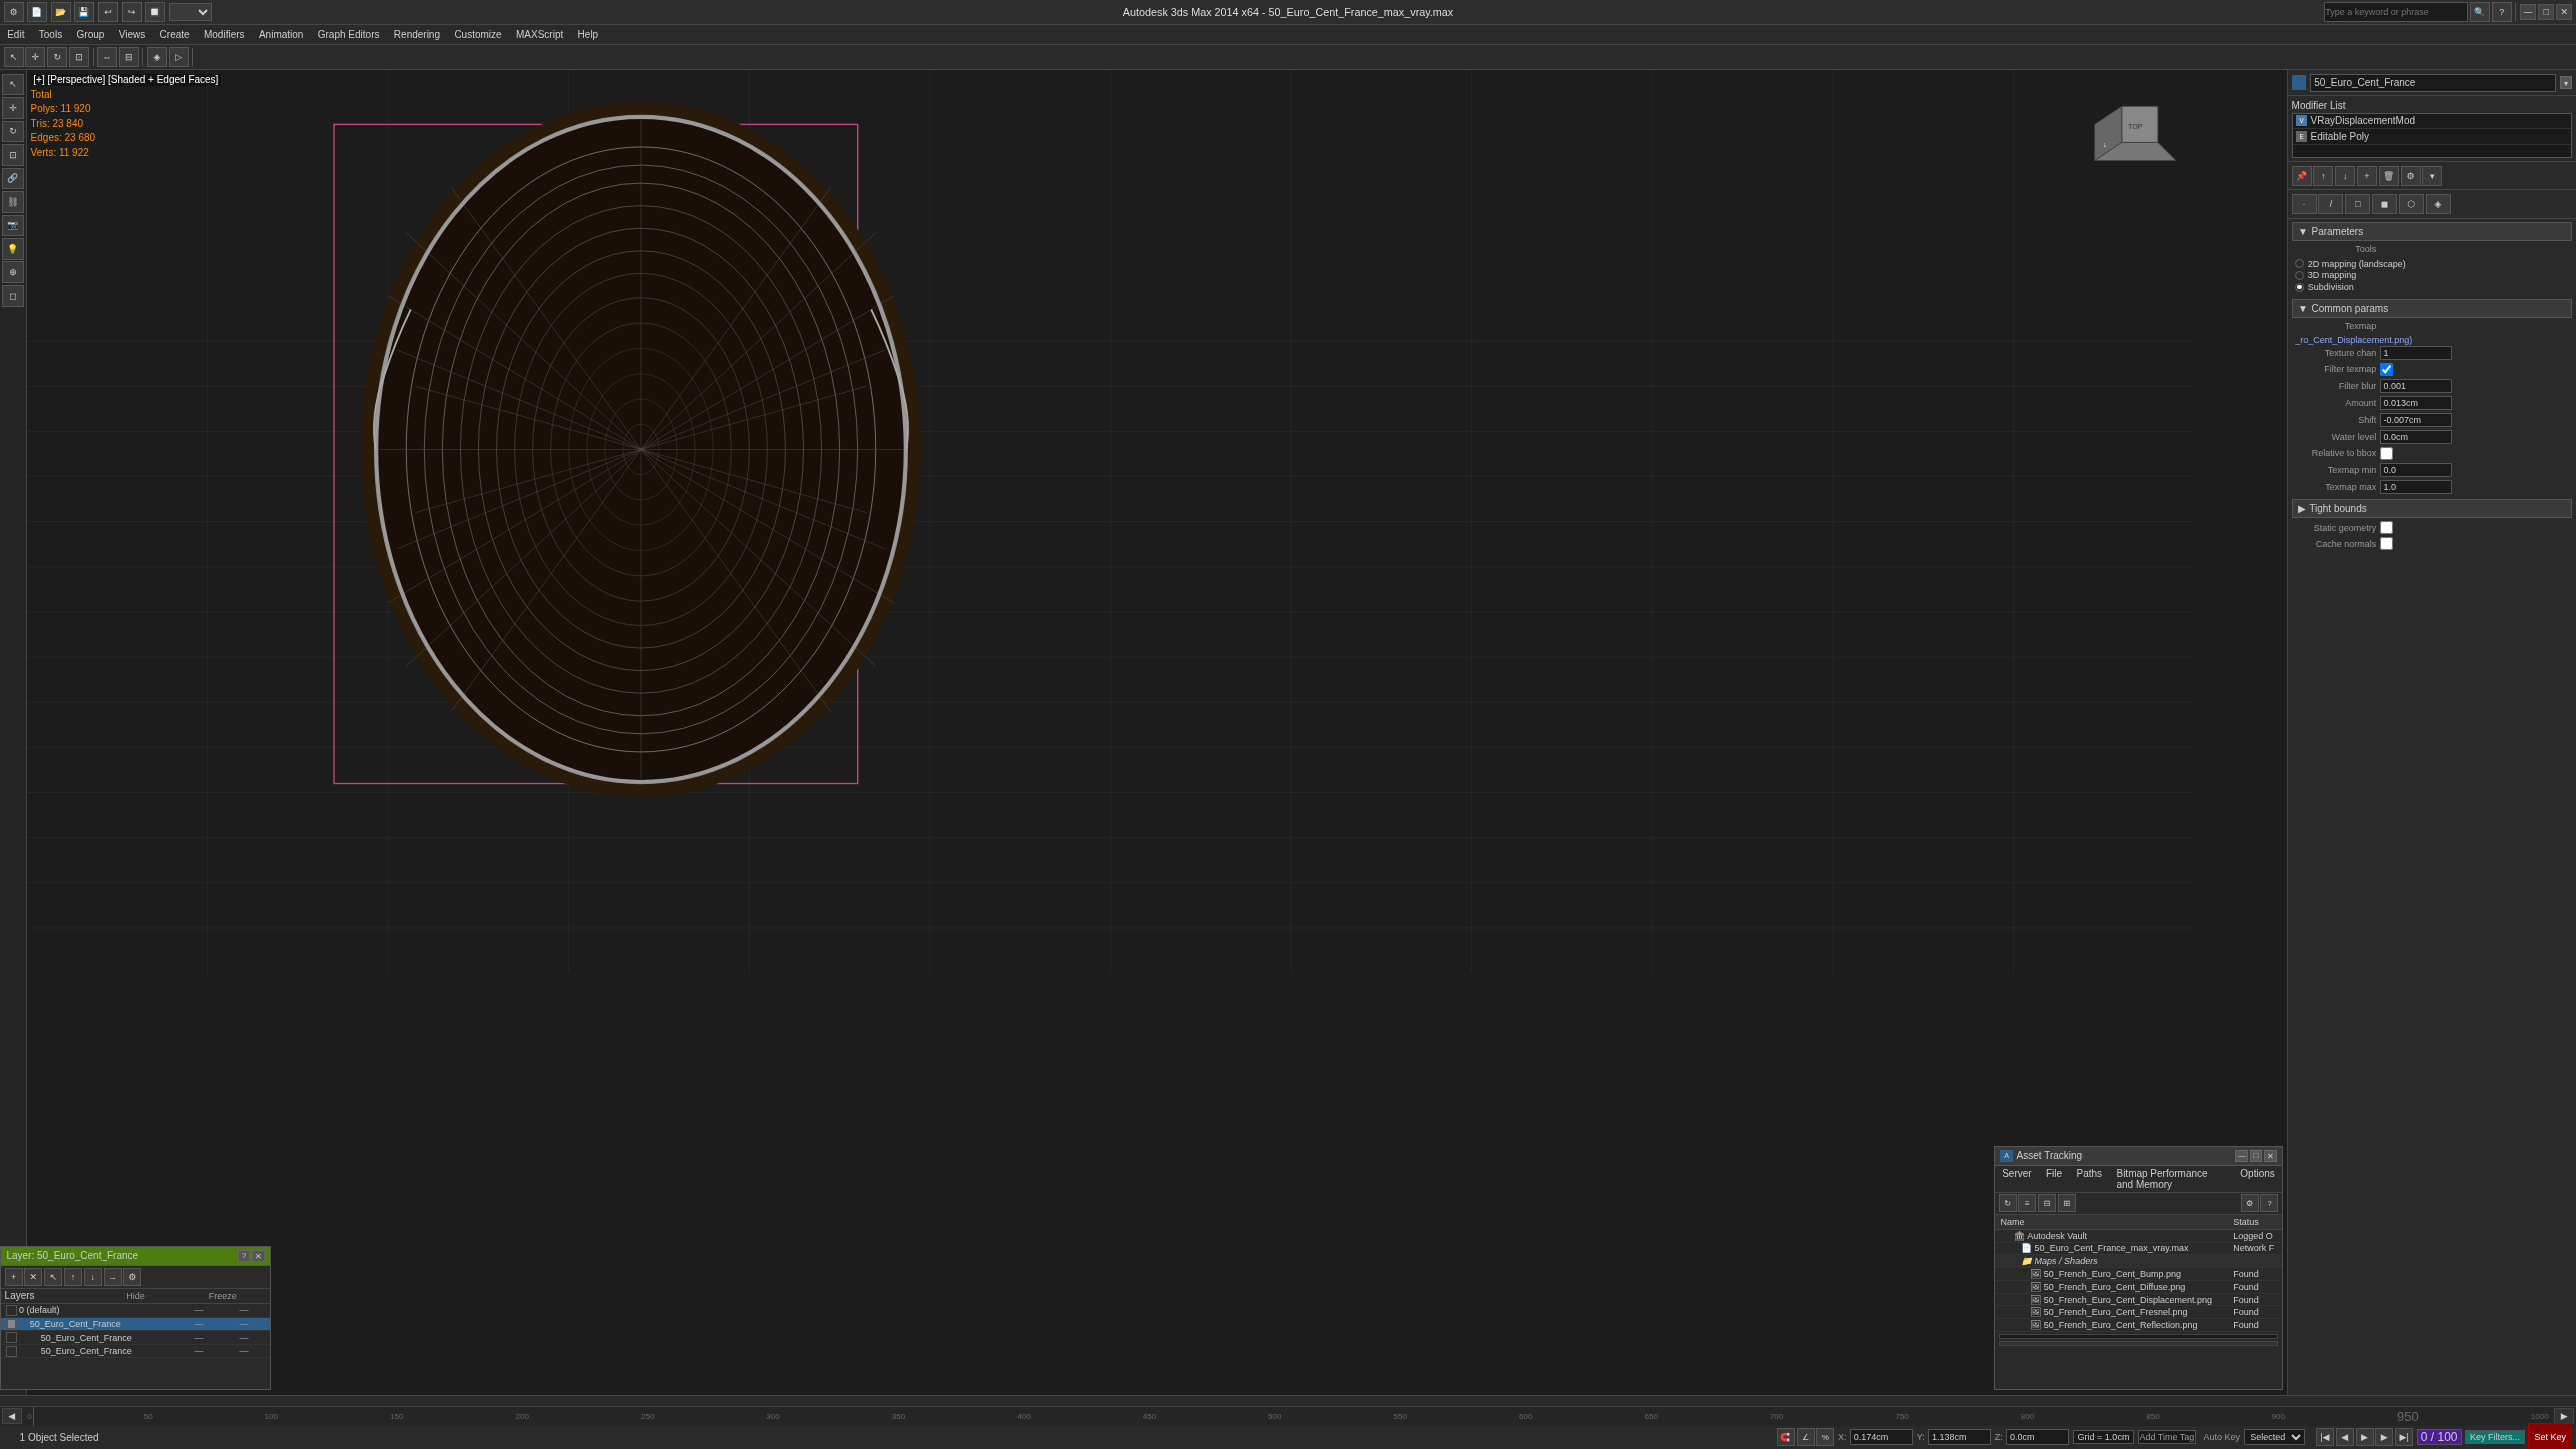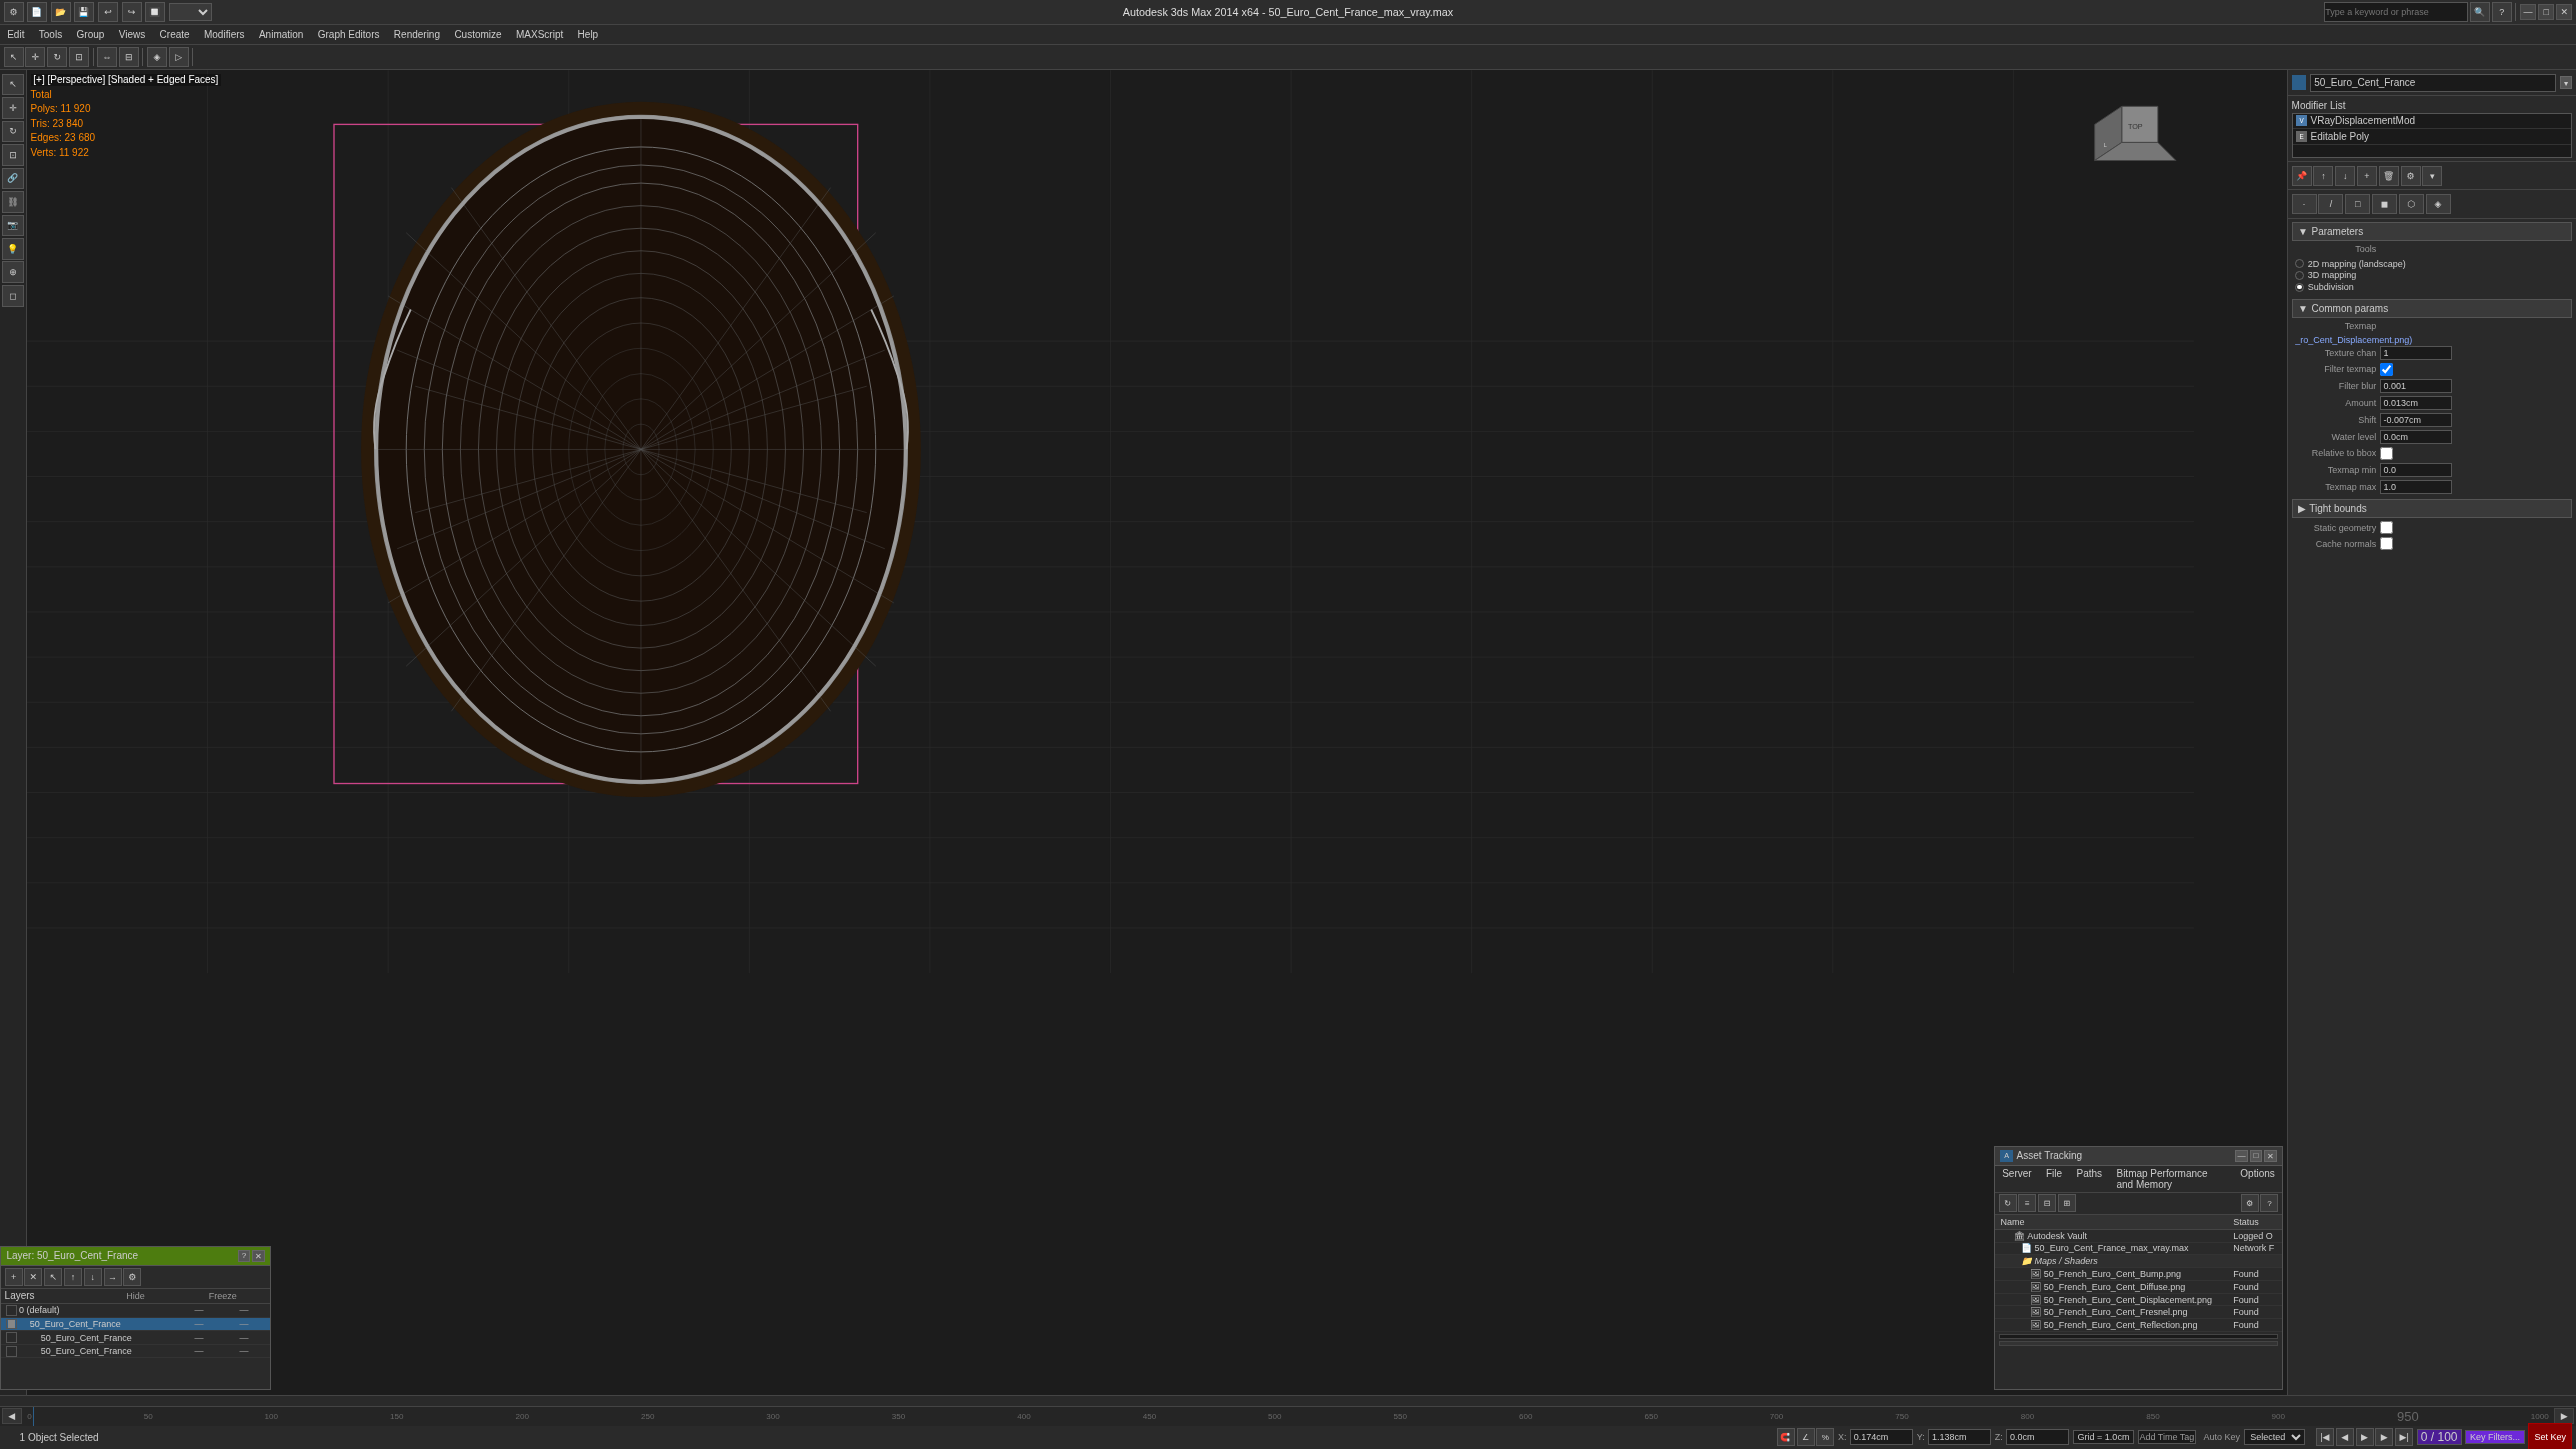--- a/index.html
+++ b/index.html
@@ -1189,18 +1189,18 @@
     <div id="playback-controls" style="margin-left: 3.6px;">
       <div class="play-btn">|◀</div>
       <div class="play-btn">◀</div>
       <div class="play-btn">▶</div>
       <div class="play-btn">▶</div>
       <div class="play-btn">▶|</div>
     </div>
 
     <input id="time-field" type="text" value="0 / 100" style="">
 
-    <div style="background:#6d28d9;border:0.9px solid #555;padding:0.9px 3.6px;font-size:9px;color:#ccc;cursor:pointer;">Key Filters...</div>
+    <div style="background:#0f766e;border:0.9px solid #555;padding:0.9px 3.6px;font-size:9px;color:#ccc;cursor:pointer;">Key Filters...</div>
 
     <button class="set-key-btn">Set Key</button>
   </div>
 </div>
 
 
 </body></html>

